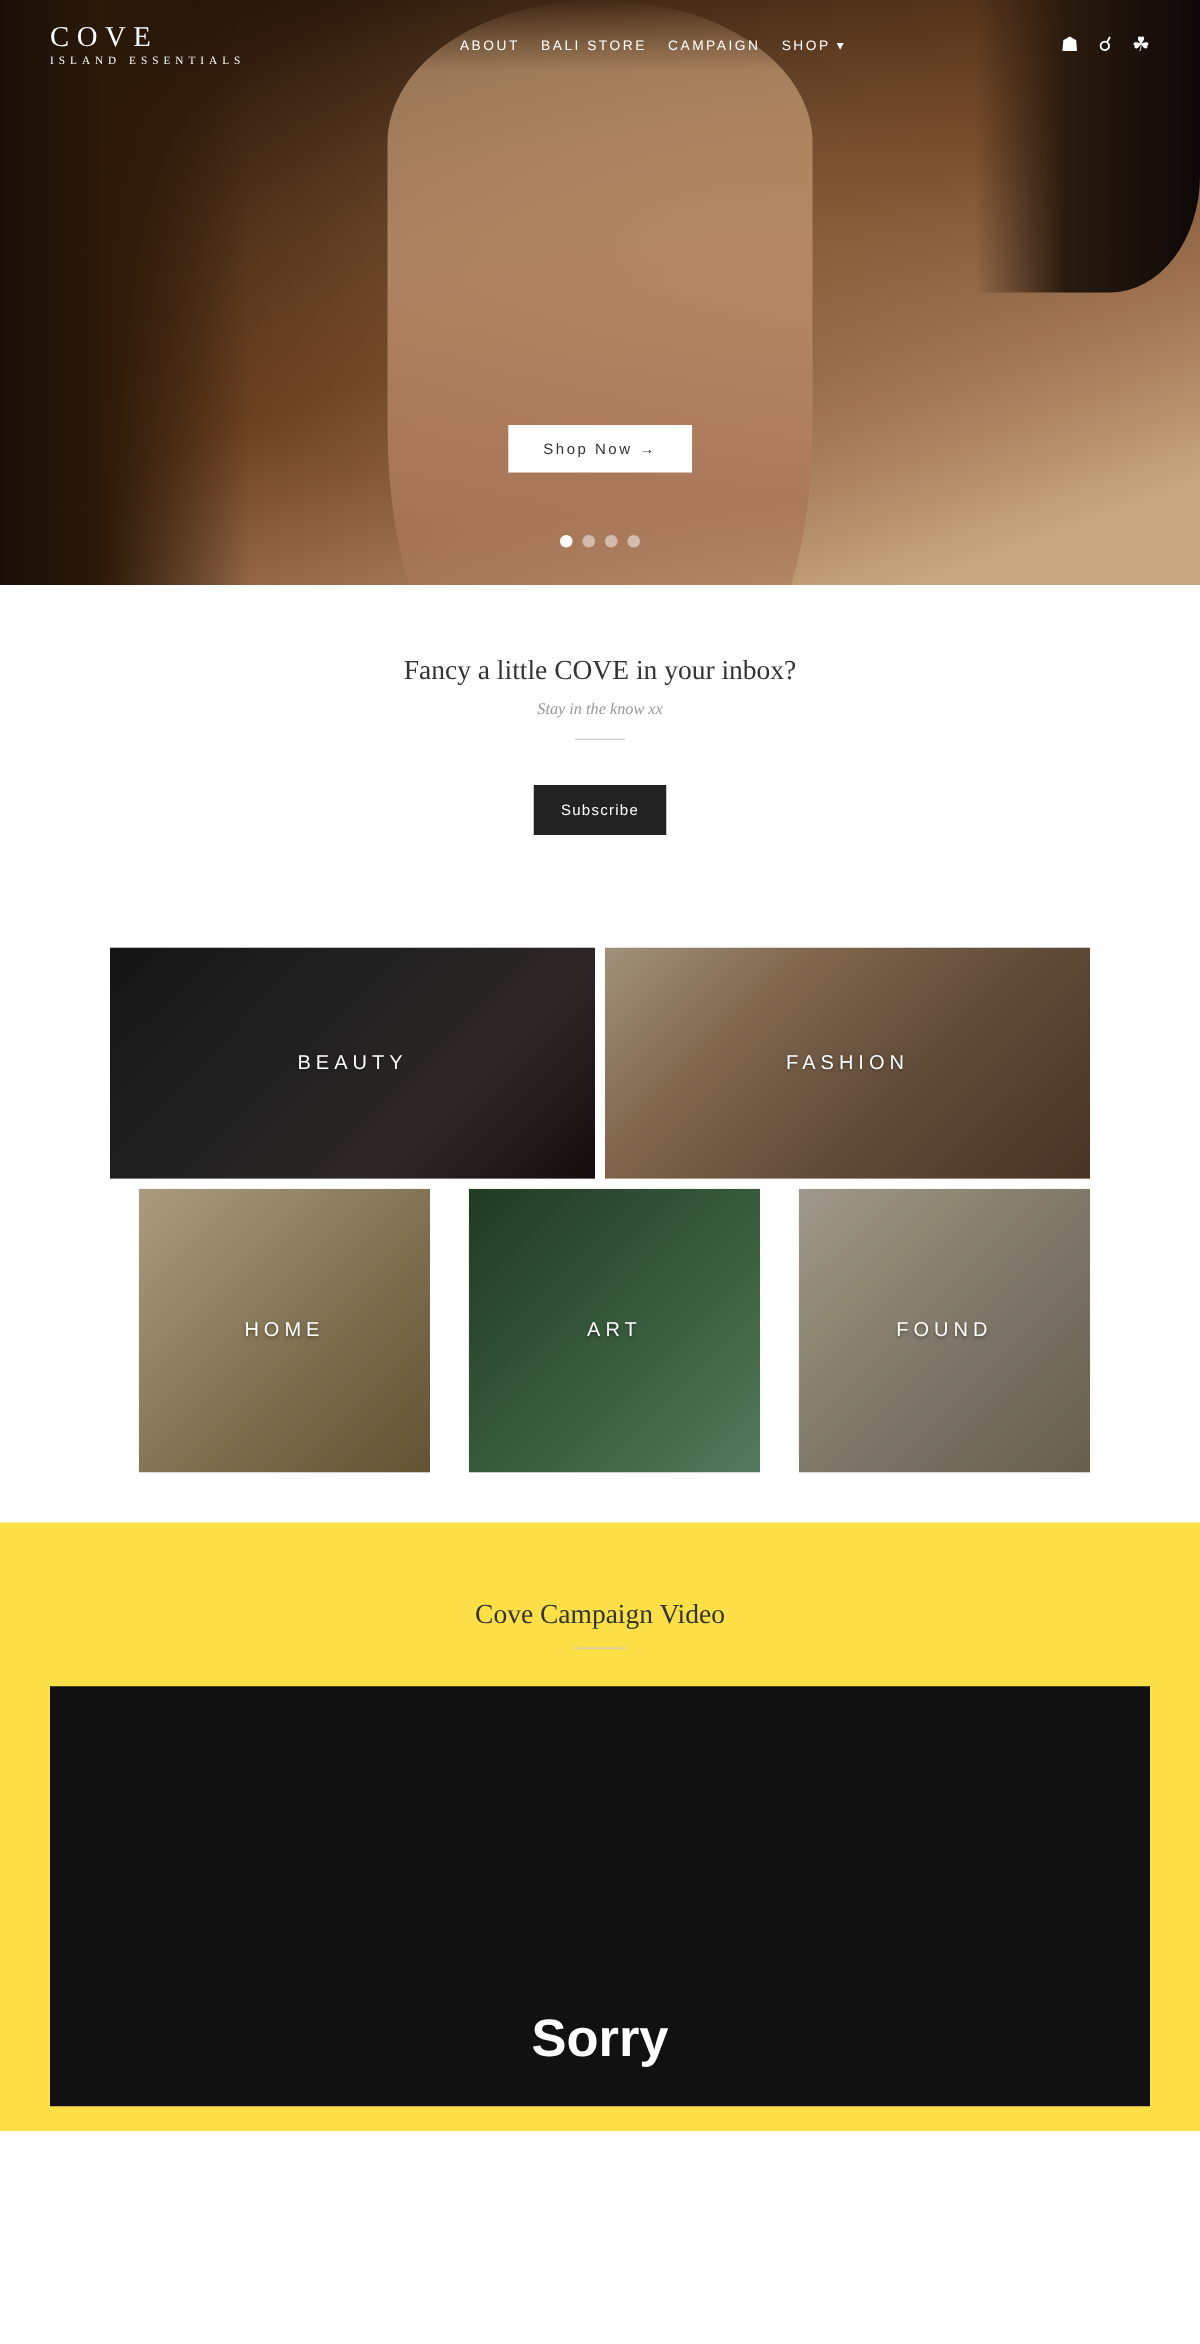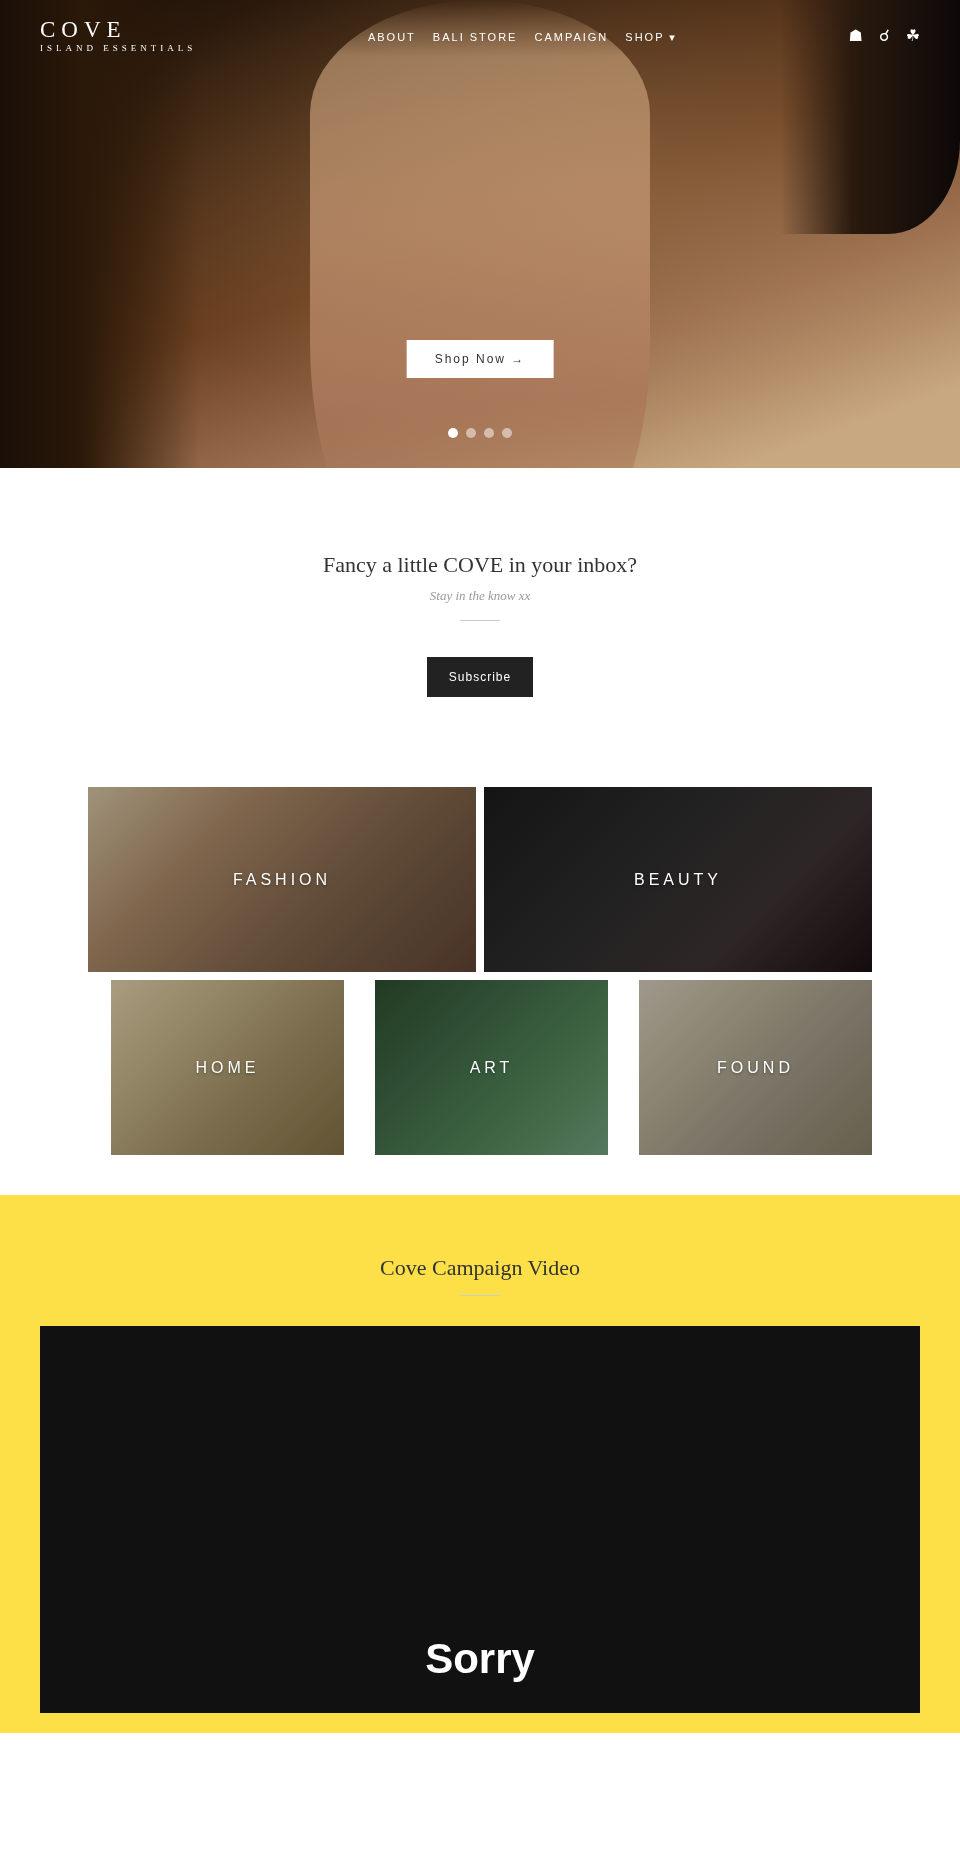--- a/index.html
+++ b/index.html
@@ -128,21 +128,21 @@
     }
     .hero-dot {
       width: 10px; height: 10px;
       border-radius: 50%;
       background: rgba(255,255,255,0.5);
     }
     .hero-dot.active { background: #fff; }
 
     
     .newsletter {
-      padding: 84px 40px 50px;
+      padding: 55px 40px 50px;
       text-align: center;
       background: #fff;
     }
     .newsletter h2 {
       font-size: 22px;
       font-weight: 400;
       color: #333;
       margin-bottom: 10px;
       font-family: 'Georgia', serif;
     }
@@ -206,21 +206,21 @@
     }
     .category-item {
       position: relative;
       overflow: hidden;
       cursor: pointer;
     }
     .category-item-top {
       height: 185px;
     }
     .category-item-bottom {
-      height: 175px;
+      height: 227px;
       margin-left: 23px;
     }
     .cat-bg {
       width: 100%;
       height: 100%;
       background-size: cover;
       background-position: center;
     }
     
     .cat-fashion {
@@ -270,21 +270,21 @@
     }
     .video-divider {
       width: 40px;
       height: 1px;
       background: #ccc;
       margin: 0 auto 30px;
     }
     .video-container {
       width: 100%;
       background: #111;
-      height: 387px;
+      height: 336px;
       display: flex;
       flex-direction: column;
       align-items: center;
       justify-content: flex-end;
       padding-bottom: 40px;
       position: relative;
     }
     .video-sorry-text {
       color: #fff;
       font-size: 42px;
@@ -339,29 +339,29 @@
   <p>Stay in the know xx</p>
   <div class="newsletter-divider"></div>
   <div class="newsletter-form">
     <button class="newsletter-btn">Subscribe</button>
   </div>
 </section>
 
 <section class="category-grid">
   <div class="category-row-top">
     <div class="category-item category-item-top">
+      <div class="cat-bg cat-beauty"></div>
+      <div class="cat-overlay">
+        <span class="cat-label">BEAUTY</span>
+      </div>
+    </div>
+    <div class="category-item category-item-top">
       <div class="cat-bg cat-fashion"></div>
       <div class="cat-overlay">
         <span class="cat-label">FASHION</span>
-      </div>
-    </div>
-    <div class="category-item category-item-top">
-      <div class="cat-bg cat-beauty"></div>
-      <div class="cat-overlay">
-        <span class="cat-label">BEAUTY</span>
       </div>
     </div>
   </div>
   <div class="category-row-bottom">
     <div class="category-item category-item-bottom">
       <div class="cat-bg cat-home"></div>
       <div class="cat-overlay">
         <span class="cat-label">HOME</span>
       </div>
     </div>

